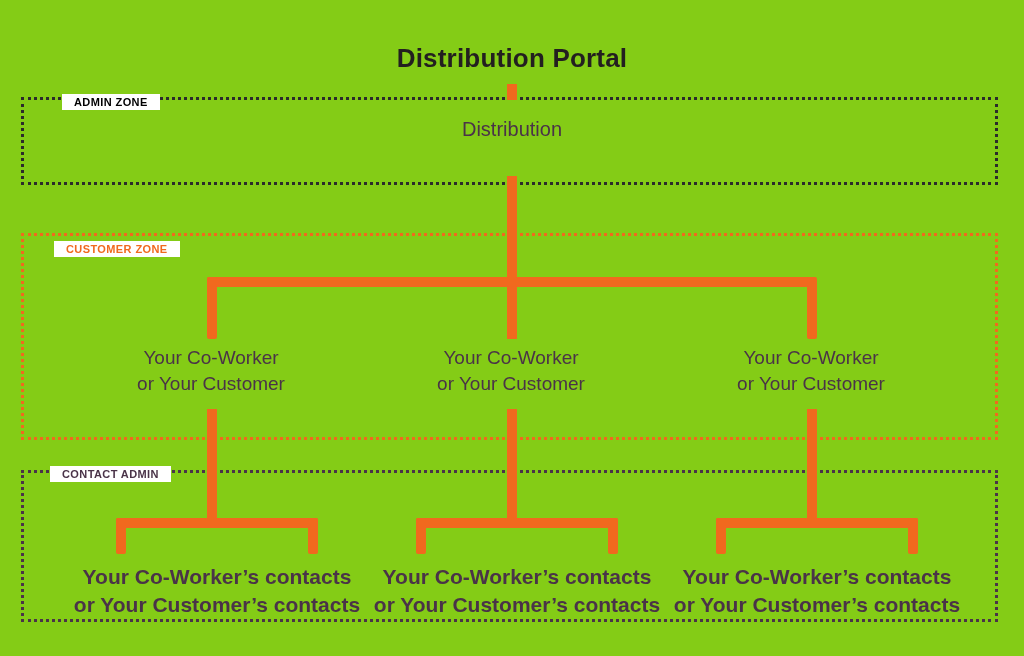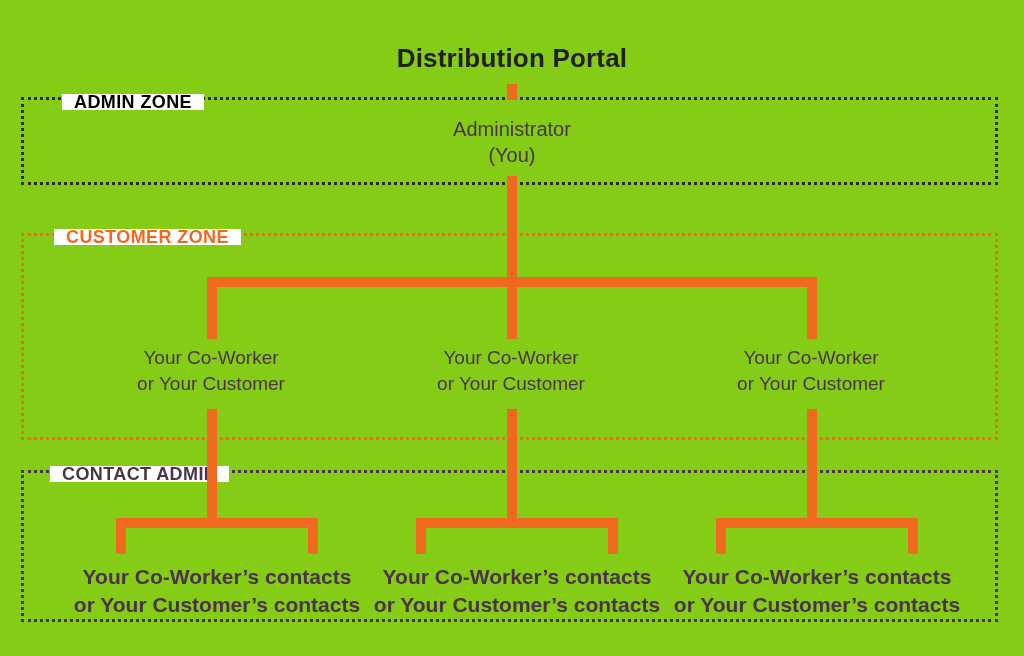--- a/index.html
+++ b/index.html
@@ -38,28 +38,28 @@
   }
   .zone-admin   { left: 21px;  top: 97px;  width: 977px; height: 88px;  border-color: #2b2b2b; }
   .zone-customer{ left: 21px;  top: 233px; width: 977px; height: 207px; border-color: #f1691e; }
   .zone-contact { left: 21px;  top: 470px; width: 977px; height: 152px; border-color: #4a3348; }
 
   
   .zone-label {
     position: absolute;
     background: #ffffff;
     padding: 0 12px;
-    font-size: 18px;
+    font-size: 11px;
     font-weight: bold;
     letter-spacing: 0.4px;
     line-height: 16px;
     white-space: nowrap;
   }
   .zone-label-admin    { left: 62px; top: 94px;  color: #000000; }
-  .zone-label-customer { left: 54px; top: 229px; color: #f1691e; }
+  .zone-label-customer { left: 54px; top: 241px; color: #f1691e; }
   .zone-label-contact  { left: 50px; top: 466px; color: #4a3348; }
 
   
   .bar {
     position: absolute;
     background: #f1691e;
   }
   .bar-top-stub   { left: 507px; top: 84px;  width: 10px;  height: 16px; }
   .bar-admin-down { left: 507px; top: 176px; width: 10px;  height: 106px; }
   .bar-h-mid      { left: 207px; top: 277px; width: 609px; height: 10px; border-radius: 2px; }
@@ -145,22 +145,21 @@
   <div class="bar bar-h-br"></div>
 
   <div class="leg leg-bl1"></div>
   <div class="leg leg-bl2"></div>
   <div class="leg leg-bc1"></div>
   <div class="leg leg-bc2"></div>
   <div class="leg leg-br1"></div>
   <div class="leg leg-br2"></div>
 
   <div class="node node-admin">
-    <span class="line1">Administrator</span>
-    <span class="line2">(You)</span>
+    <span class="line1">Distribution</span>
   </div>
 
   <div class="node node-mid node-mid-l">
     <span class="line1">Your Co-Worker</span>
     <span class="line2">or Your Customer</span>
   </div>
   <div class="node node-mid node-mid-c">
     <span class="line1">Your Co-Worker</span>
     <span class="line2">or Your Customer</span>
   </div>

